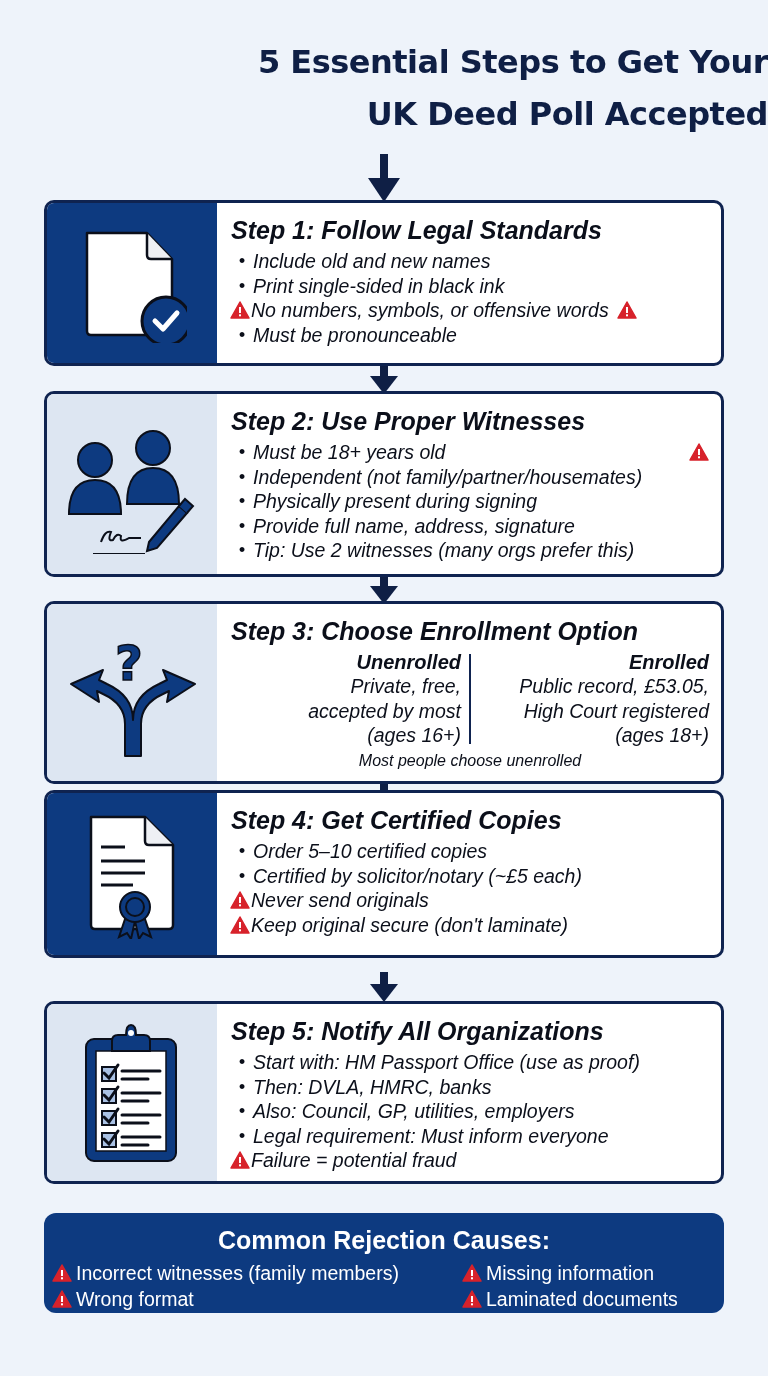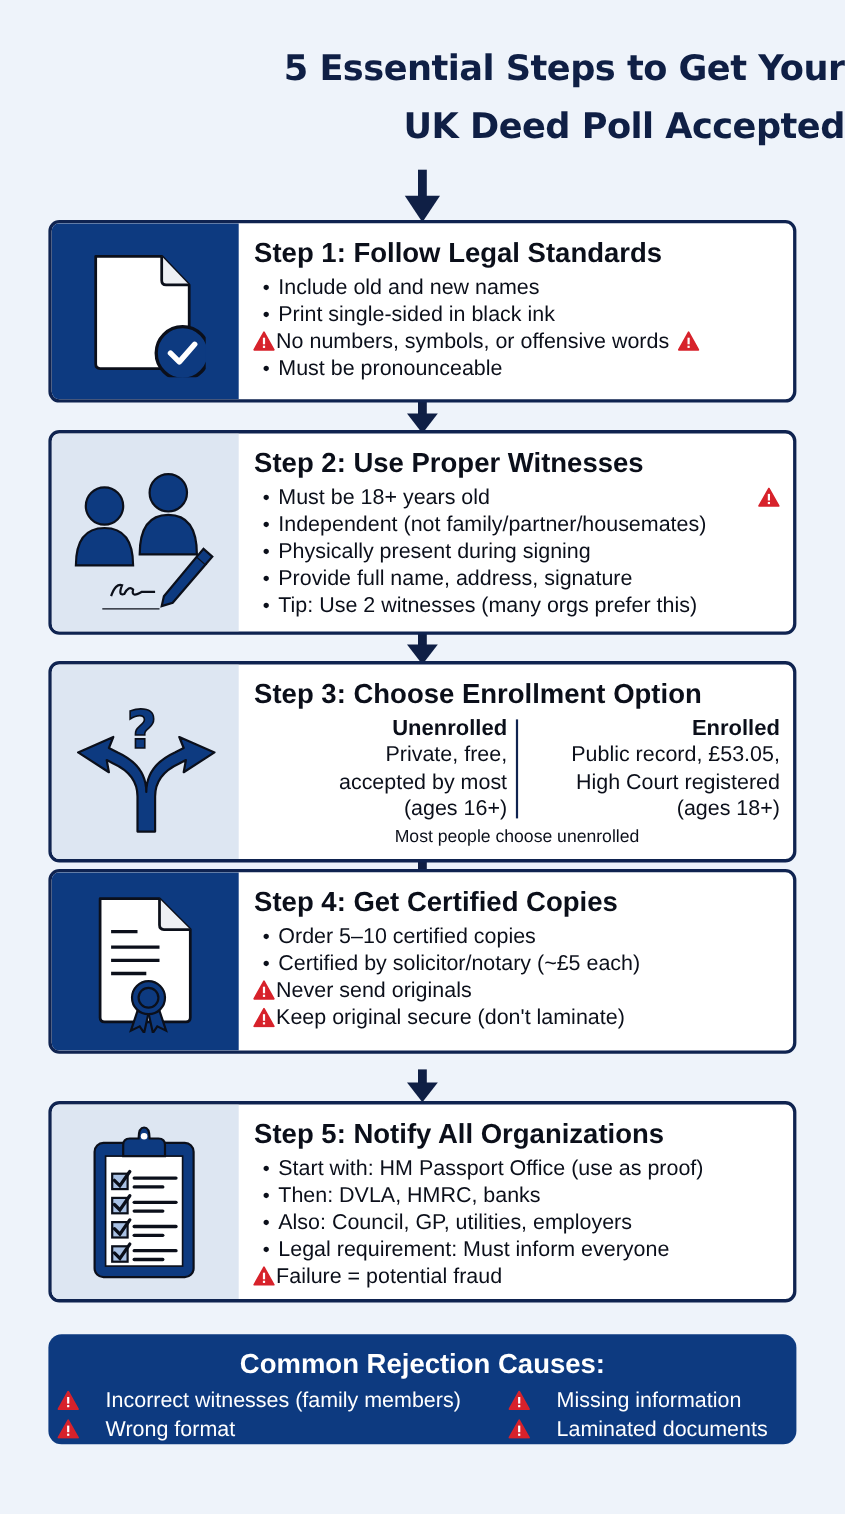--- a/index.html
+++ b/index.html
@@ -24,21 +24,21 @@
   .card {
     position: absolute; left: 44px; width: 680px;
     background: #ffffff; border: 3px solid #0f2350; border-radius: 10px;
     overflow: hidden; display: flex;
   }
   .card .panel {
     width: 170px; flex: 0 0 170px; display: flex; align-items: center; justify-content: center;
   }
   .panel.dark { background: #0d3a80; }
   .panel.light { background: #dde6f2; }
-  .card .body { flex: 1; padding: 12px 0 0 14px; }
+  .card .body { flex: 1; padding: 12px 0 0 14px; font-style: italic; }
   .step-title {
     font-weight: bold; font-size: 25px; line-height: 30px; color: #0b0f1a; margin-bottom: 4px;
   }
   .bullets { list-style: none; }
   .bullets li {
     font-size: 19.5px; line-height: 24.5px; color: #0b0f1a; display: flex; align-items: center;
     white-space: nowrap;
   }
   .bullets li .mark { width: 22px; flex: 0 0 22px; display: inline-flex; justify-content: center; }
   .bullets li .mark.dot::before { content: "•"; font-size: 18px; }
@@ -52,21 +52,21 @@
   .divider { width: 2px; background: #0f2350; margin: 4px 8px; }
   .note { text-align: center; font-size: 16px; line-height: 22px; margin-top: 2px; }
   .banner {
     position: absolute; left: 44px; top: 1213px; width: 680px; height: 100px;
     background: #0d3a80; border-radius: 12px; color: #ffffff;
   }
   .banner-title {
     text-align: center; font-weight: bold; font-size: 25px; line-height: 30px; padding-top: 12px;
   }
   .causes { display: grid; grid-template-columns: 410px 270px; padding: 6px 0 0 8px; row-gap: 1px; }
-  .cause { display: flex; align-items: center; font-size: 19.5px; line-height: 24.5px; white-space: nowrap; gap: 20px; }
+  .cause { display: flex; align-items: center; font-size: 19.5px; line-height: 24.5px; white-space: nowrap; }
   .cause .warn-icon { margin-right: 4px; }
   .cause.right { justify-content: flex-start; }
 </style>
 </head>
 <body>
 
 <svg width="0" height="0" style="position:absolute">
   <defs>
     <symbol id="warn" viewBox="0 0 20 18">
       <path d="M10 1 L19 17 L1 17 Z" fill="#d7222b" stroke="#d7222b" stroke-width="1.5" stroke-linejoin="round"></path>

